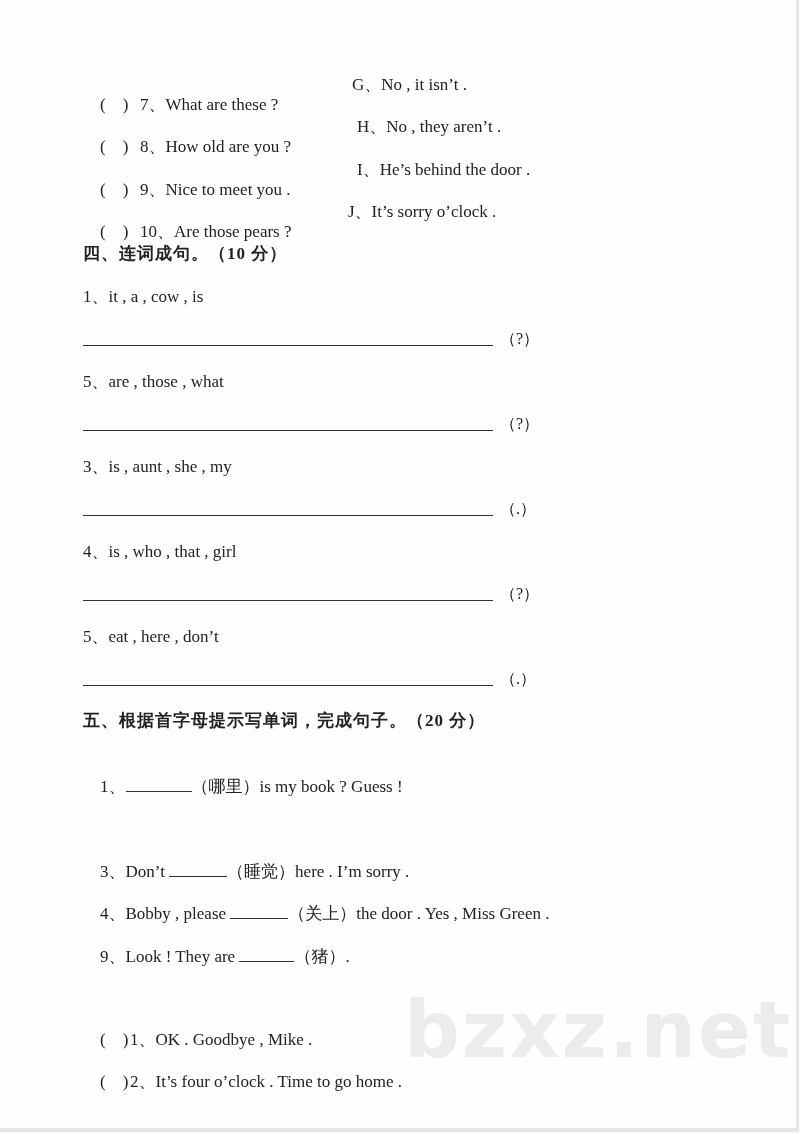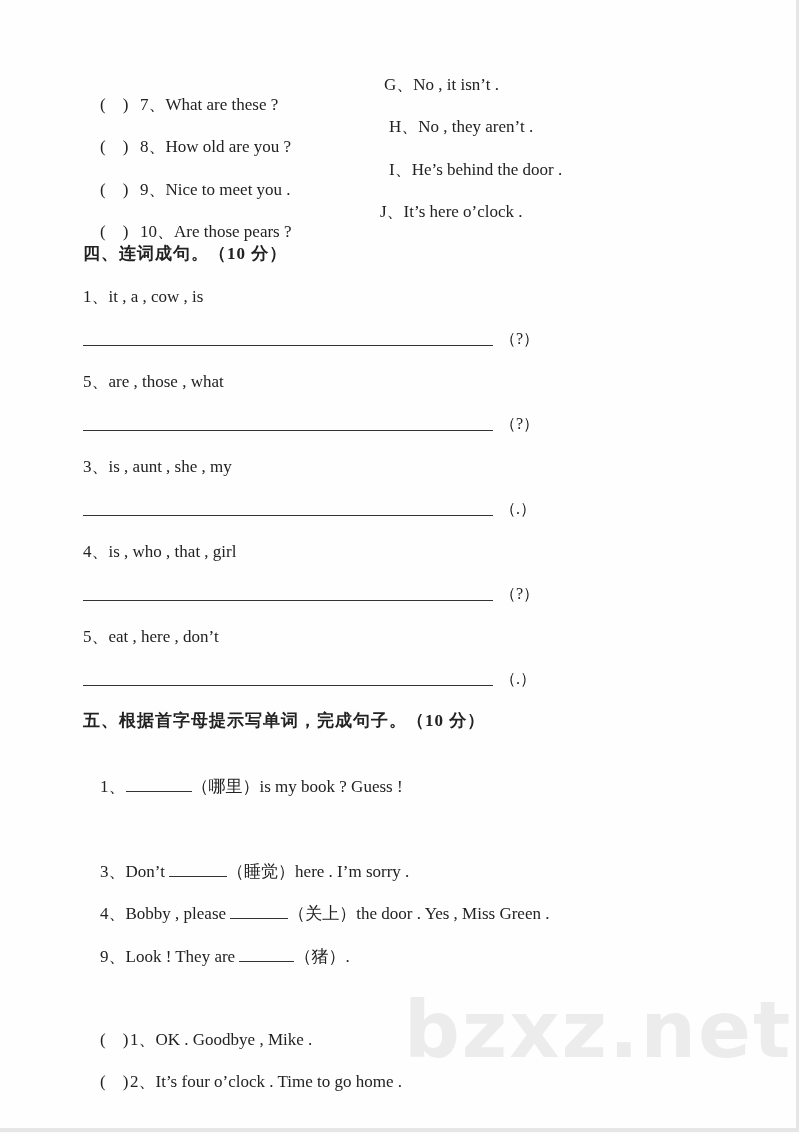--- a/index.html
+++ b/index.html
@@ -13,21 +13,21 @@
   .page {
     position: absolute; left: 0; top: 0;
     width: 796px; height: 1128px;
     background: #fefefe;
     border-right: 3px solid #e6e6e6;
     border-bottom: 4px solid #e6e6e6;
   }
   .line { position: absolute; left: 83px; font-size: 17px; white-space: pre; line-height: 20px; }
   .heading { position: absolute; left: 83px; font-size: 17px; font-weight: bold; line-height: 20px; white-space: pre; letter-spacing: 1px; text-align: center; }
   .paren { display: inline-block; width: 40px; }
-  .answer { position: absolute; font-size: 17px; line-height: 20px; white-space: pre; margin-left: 32px; }
+  .answer { position: absolute; font-size: 17px; line-height: 20px; white-space: pre; }
   .rule {
     position: absolute; left: 83px; width: 410px; height: 0;
     border-top: 1.5px solid #333;
   }
   .endmark { position: absolute; left: 500px; font-size: 16px; line-height: 20px; white-space: pre; }
   .blank { display: inline-block; border-bottom: 1.5px solid #333; height: 16px; vertical-align: baseline; }
   .watermark {
     position: absolute; left: 380px; top: 990px;
     font-family: "DejaVu Sans", sans-serif; font-weight: bold;
     font-size: 78px; color: #ececec; letter-spacing: 2px;
@@ -51,21 +51,21 @@
   <div class="answer" style="left:357px; top:117px">H、No , they aren’t .</div>
 
   <div class="line" style="top:160px">
     <span class="paren">(    )</span><span>9、Nice to meet you .</span>
   </div>
   <div class="answer" style="left:357px; top:160px">I、He’s behind the door .</div>
 
   <div class="line" style="top:202px">
     <span class="paren">(    )</span><span>10、Are those pears ?</span>
   </div>
-  <div class="answer" style="left:348px; top:202px">J、It’s here o’clock .</div>
+  <div class="answer" style="left:348px; top:202px">J、It’s sorry o’clock .</div>
 
   <div class="heading" style="top:244px">四、连词成句。（10 分）</div>
 
   <div class="line" style="top:287px">1、it , a , cow , is</div>
   <div class="rule" style="top:345px"></div>
   <div class="endmark" style="top:329px">（?）</div>
 
   <div class="line" style="top:372px">5、are , those , what</div>
   <div class="rule" style="top:430px"></div>
   <div class="endmark" style="top:414px">（?）</div>
@@ -75,21 +75,21 @@
   <div class="endmark" style="top:499px">（.）</div>
 
   <div class="line" style="top:542px">4、is , who , that , girl</div>
   <div class="rule" style="top:600px"></div>
   <div class="endmark" style="top:584px">（?）</div>
 
   <div class="line" style="top:627px">5、eat , here , don’t</div>
   <div class="rule" style="top:685px"></div>
   <div class="endmark" style="top:669px">（.）</div>
 
-  <div class="heading" style="top:711px">五、根据首字母提示写单词，完成句子。（10 分）</div>
+  <div class="heading" style="top:711px">五、根据首字母提示写单词，完成句子。（20 分）</div>
 
   <div class="line" style="top:755px">
     <span>1、</span><span class="blank" style="width:66px"></span><span>（哪里）</span><span>is my book ? Guess !</span>
   </div>
 
 
   <div class="line" style="top:840px">
     <span>3、Don’t </span><span class="blank" style="width:58px"></span><span>（睡觉）</span><span>here . I’m sorry .</span>
   </div>
 

